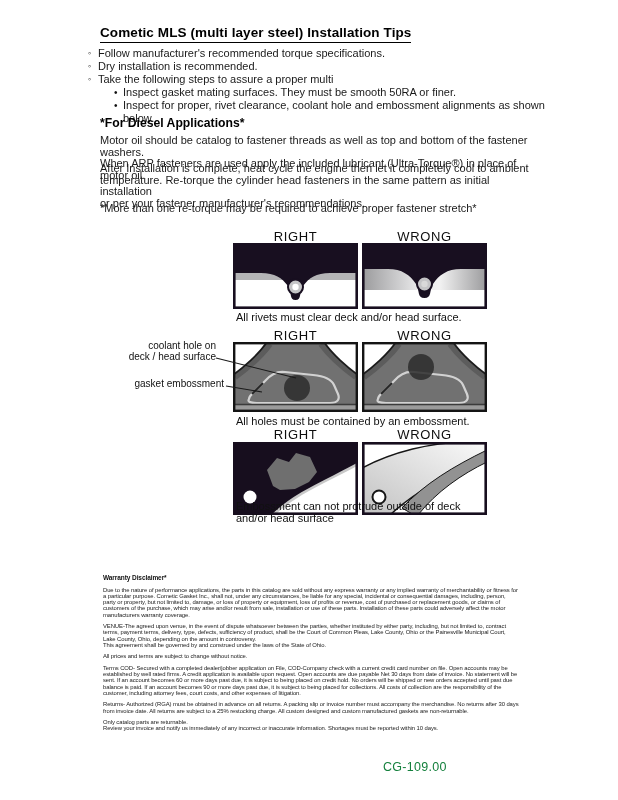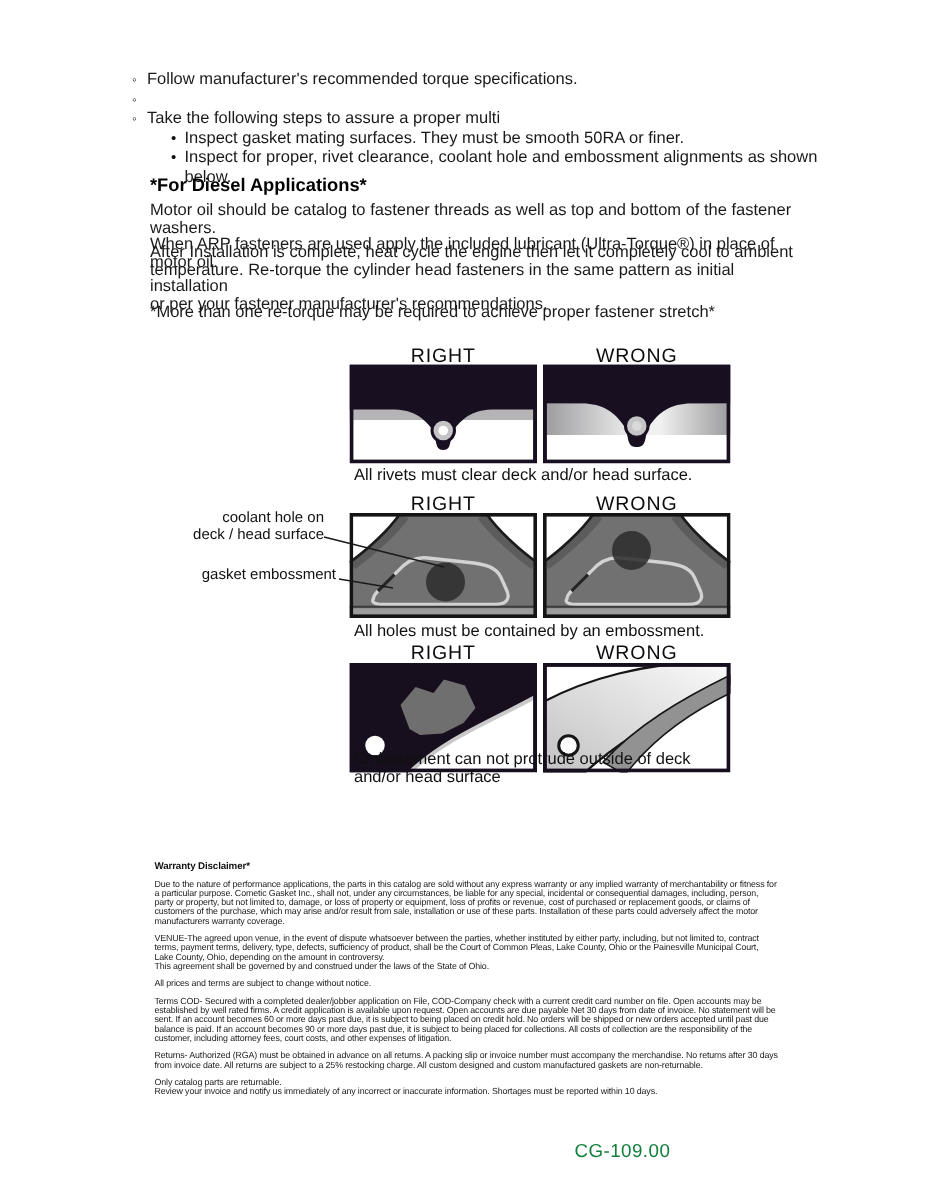--- a/index.html
+++ b/index.html
@@ -57,28 +57,30 @@
   .warranty h3{margin:0 0 6px 0;font-size:6.5px;font-weight:bold;color:#111;}
   .warranty p{margin:0 0 5.5px 0;font-size:5.9px;line-height:6.15px;white-space:pre-line;color:#222;}
   
   .footer-code{position:absolute;left:383px;top:760px;font-size:12.5px;color:#15803d;letter-spacing:0.3px;}
 </style>
 </head>
 <body>
 
 <div class="page">
 
+  <div class="title">Cometic MLS (multi layer steel) Installation Tips</div>
 
   <div class="tips">
     <div class="tip-row">
       <span class="marker">◦</span>
       <span>Follow manufacturer's recommended torque specifications.</span>
     </div>
     <div class="tip-row">
       <span class="marker">◦</span>
+      <span>Dry installation is recommended.</span>
     </div>
     <div class="tip-row">
       <span class="marker">◦</span>
       <span>Take the following steps to assure a proper multi</span>
     </div>
     <div class="tip-row sub">
       <span class="marker">•</span>
       <span>Inspect gasket mating surfaces.  They must be smooth 50RA or finer.</span>
     </div>
     <div class="tip-row sub">

